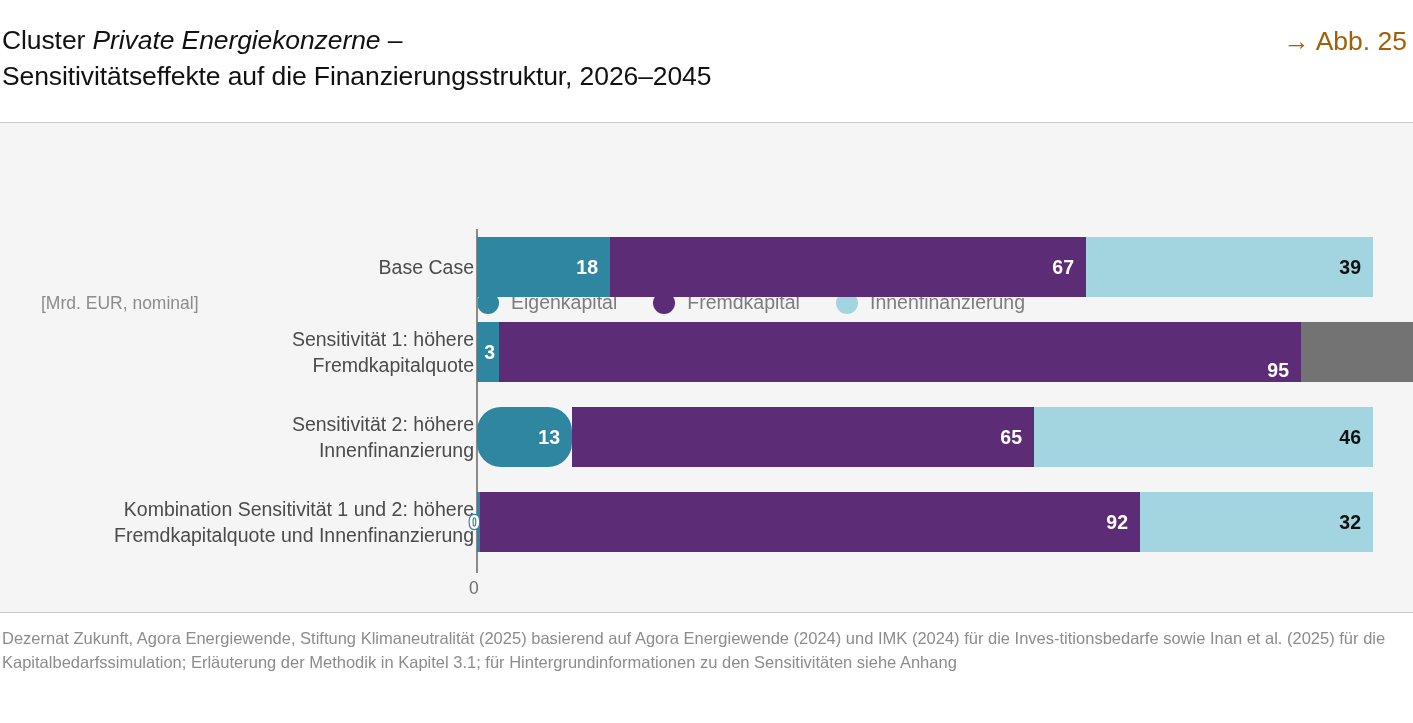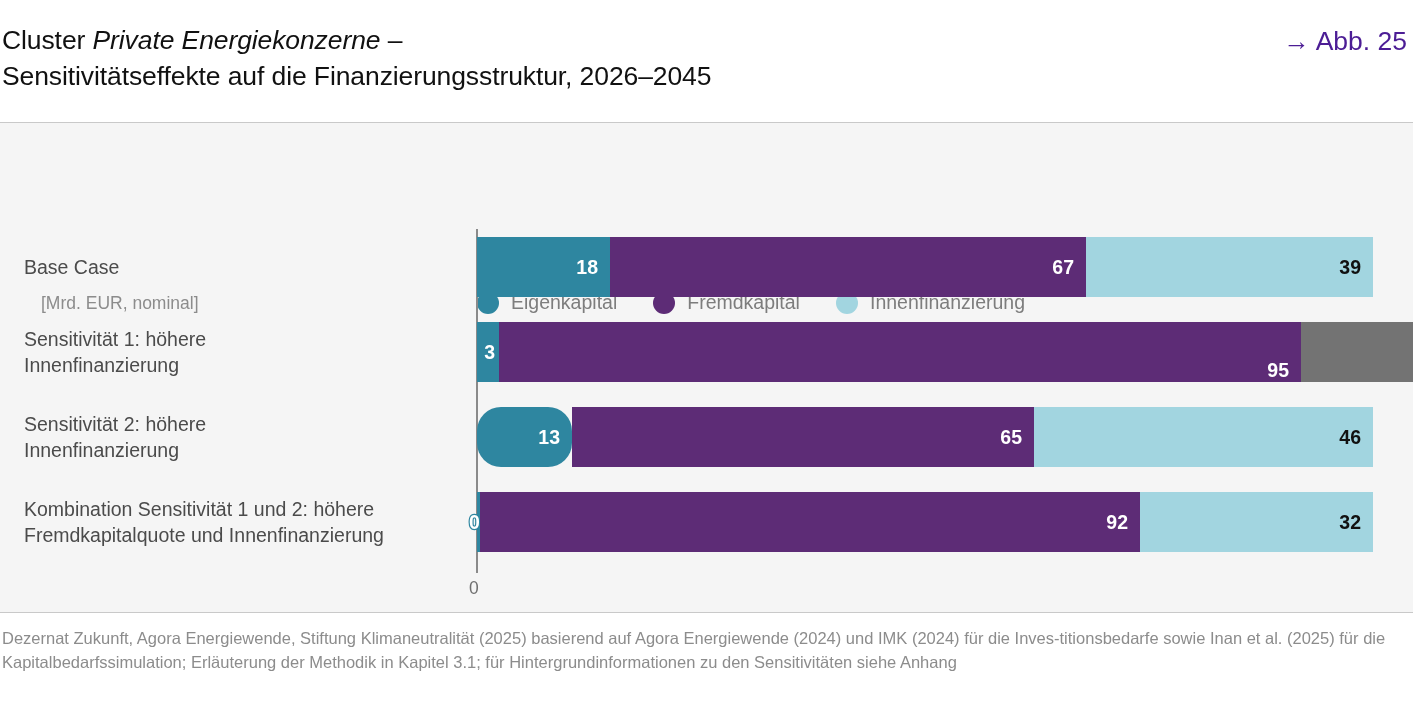--- a/index.html
+++ b/index.html
@@ -17,21 +17,21 @@
     background: #ffffff;
   }
   .title {
     position: absolute; left: 2px; top: 22px; width: 1130px;
     font-size: 26.5px; line-height: 36px; color: #111111; font-weight: 400;
     letter-spacing: -0.1px;
   }
   .title .it { font-style: italic; }
   .fig-ref {
     position: absolute; right: 6px; top: 24px;
-    font-size: 26.5px; line-height: 34px; color: #4c1d95; white-space: nowrap;
+    font-size: 26.5px; line-height: 34px; color: #a16207; white-space: nowrap;
   }
   .hr-top {
     position: absolute; left: 0; top: 122px; width: 1413px; height: 1px;
     background: #c9c9c9;
   }
 
   
   .panel {
     position: absolute; left: 0; top: 123px; width: 1413px; height: 489px;
     background: #f5f5f5;
@@ -52,22 +52,22 @@
     position: absolute; left: 476px; top: 106px; width: 2px; height: 344px;
     background: #8a8a8a;
   }
   .axis-zero {
     position: absolute; left: 469px; top: 455px;
     font-size: 17.5px; color: #6f6f6f;
   }
 
   .row { position: absolute; left: 0; height: 60px; }
   .row-label {
-    position: absolute; right: 13px; top: 50%; transform: translateY(-50%);
-    width: 440px; 
+    position: absolute; right: 3px; top: 50%; transform: translateY(-50%);
+    width: 440px; text-align: right;
     font-size: 19.5px; line-height: 26px; color: #4b4b4b;
     white-space: pre-line;
   }
   .row-bars { position: absolute; left: 477px; top: 0; height: 60px; display: flex; }
   .seg {
     height: 60px; position: relative; display: flex; align-items: center;
     justify-content: flex-end;
   }
   .seg-val {
     font-size: 19.5px; font-weight: 700; padding-right: 12px; white-space: nowrap;
@@ -138,21 +138,21 @@
         <div class="seg dk" style="background:#5D2C76; width:476px;">
           <span class="seg-val">67</span>
         </div>
         <div class="seg intf" style="background:#A2D5E0; width:287px;">
           <span class="seg-val">39</span>
         </div>
       </div>
 
       <div class="row" style="top:199px; width:477px;">
         <div class="row-label">Sensitivität 1: höhere
-Innenfinanzierung</div>
+Fremdkapitalquote</div>
       </div>
       <div class="row-bars" style="top:199px;">
         <div class="seg eq" style="background:#2E86A0; width:22px;">
           <span class="seg-val" style="padding-right:4px;">3</span>
         </div>
         <div class="seg dk" style="background:#5D2C76; width:802px;align-items:flex-end;">
           <span class="seg-val">95</span>
         </div>
         <div class="seg intf" style="background:#737373; width:198px;">
           <span class="seg-val">27</span>

